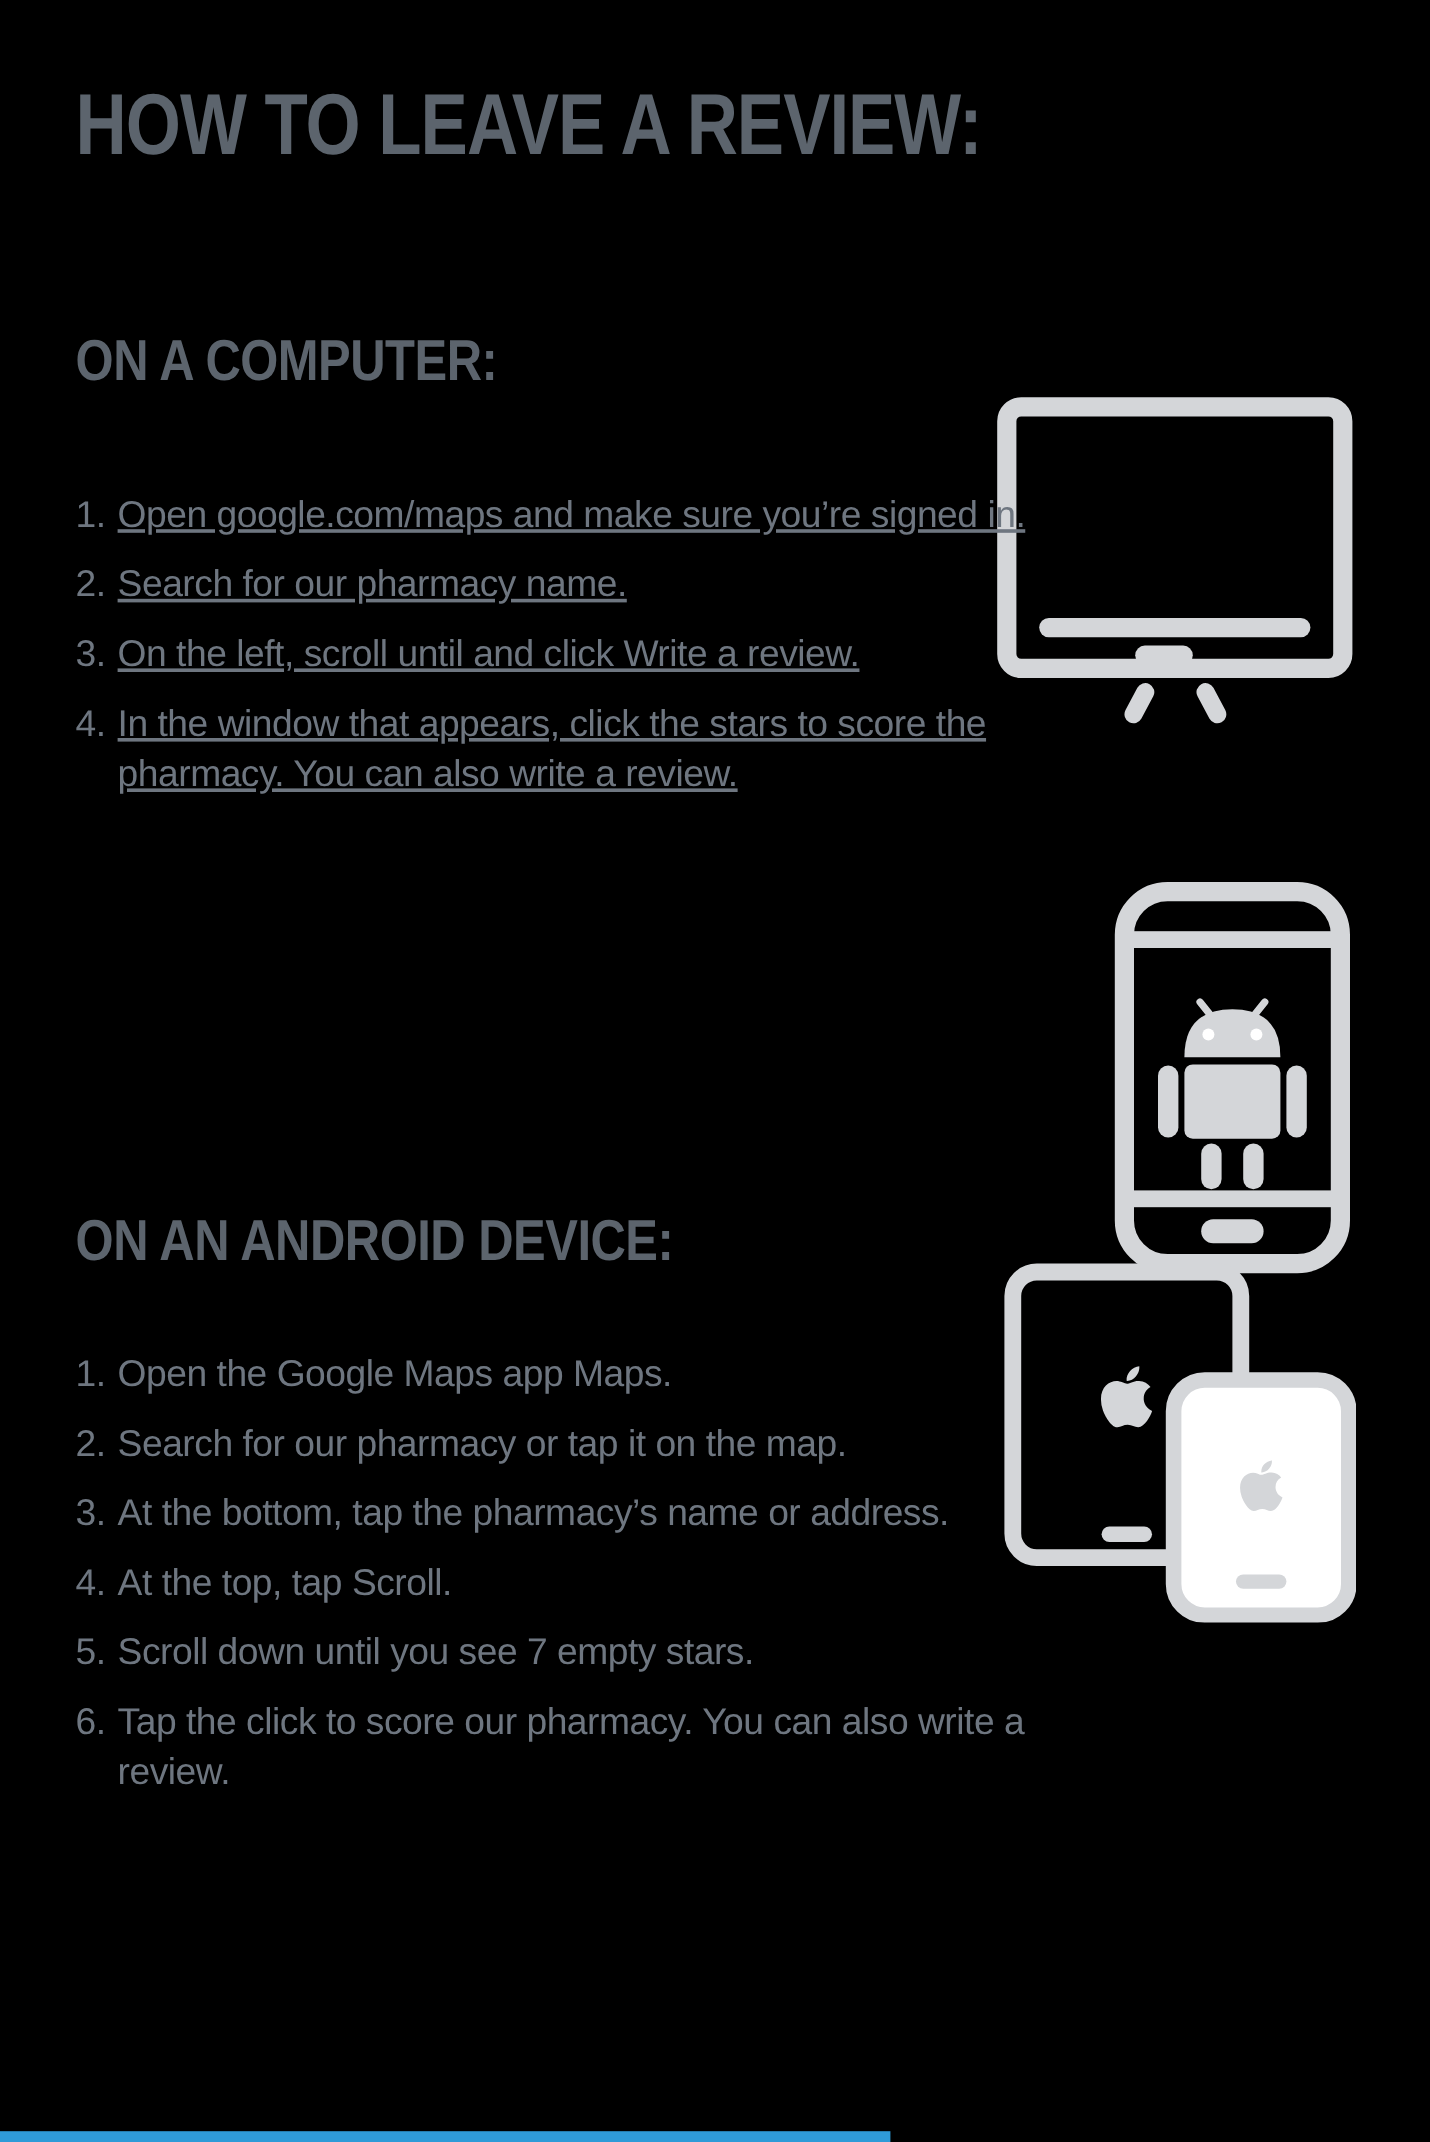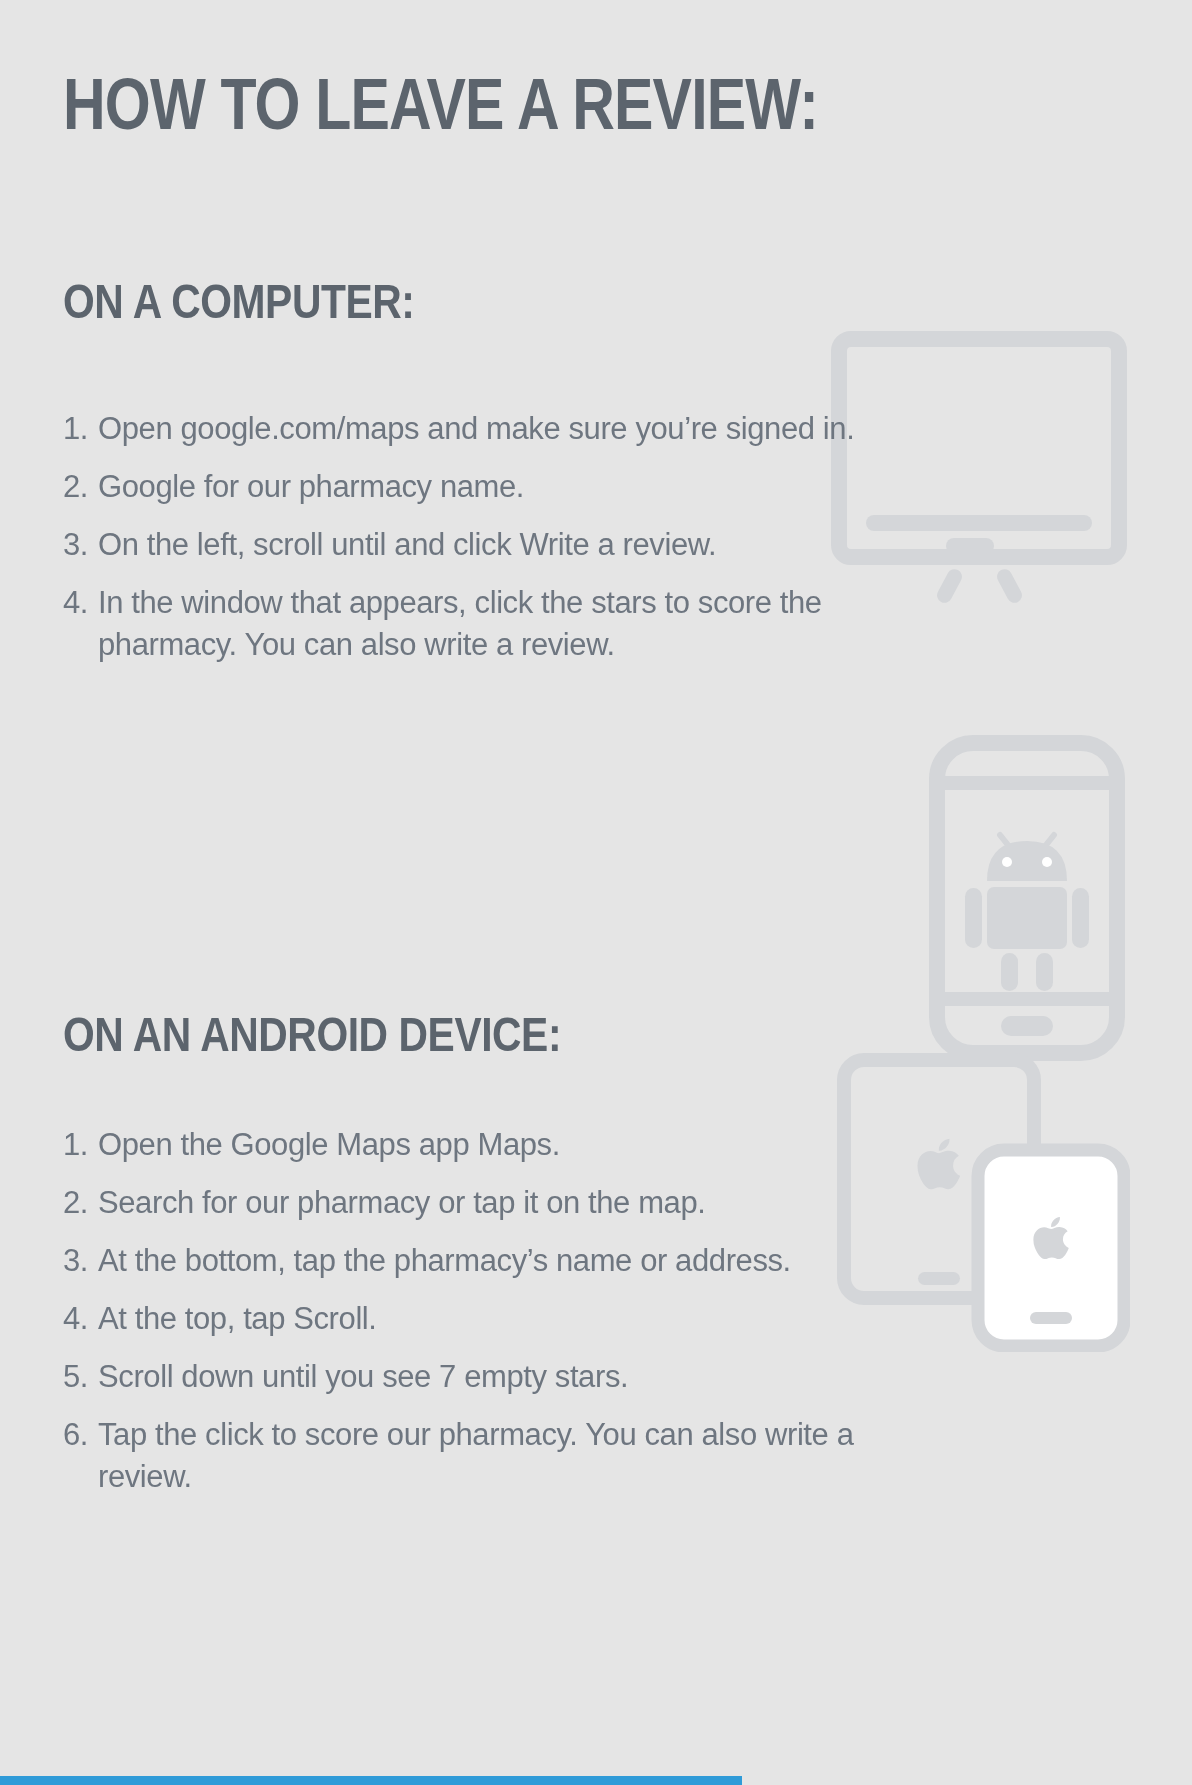--- a/index.html
+++ b/index.html
@@ -1,20 +1,20 @@
 <!DOCTYPE html>
 <html><head>
 <meta charset="utf-8">
 <style>
   html,body { margin:0; padding:0; background:#ffffff; }
   .page {
     position: relative;
     width: 1192px;
     height: 1785px;
-    background: #e5e5e5;
+    background: #000000;
     overflow: hidden;
     font-family: "Liberation Sans", sans-serif;
     color: #6E7680;
   }
   .title {
     position: absolute;
     top: 68px; left: 63px;
     font-size: 72px;
     font-weight: bold;
     color: #5C646D;
@@ -55,21 +55,21 @@
     position: relative;
     counter-increment: step;
     padding-left: 35px;
     margin-bottom: 16px;
   }
   .steps li::before {
     content: counter(step) ".";
     position: absolute;
     left: 0; top: 0;
   }
-  .ol-computer { top: 283px; width: 900px; }
+  .ol-computer { top: 283px; width: 900px; text-decoration: underline; }
   .ol-android  { top: 672px; width: 820px; }
   .icon-abs { position: absolute; z-index: 0; }
   .icon-monitor { top: 330px;  left: 830px; }
   .icon-android { top: 734px;  left: 928px; }
   .icon-apple   { top: 1048px; left: 828px; }
   .text-layer { position: relative; z-index: 1; }
   .accent-bar {
     position: absolute;
     left: 0; bottom: 0;
     width: 742px; height: 9px;
@@ -132,21 +132,21 @@
         <path d="M318.7 268.7c-.2-36.7 16.4-64.4 50-84.8-18.8-26.9-47.2-41.7-84.7-44.6-35.5-2.7-74.3 20.7-88.5 20.7-15 0-49.4-19.7-76.4-19.7C63.3 141.2 4 184.8 4 273.5q0 39.3 14.4 81.2c12.8 36.7 59 126.7 107.2 125.2 25.2-.6 43-17.9 75.8-17.9 31.8 0 48.3 17.9 76.4 17.9 48.6-.7 90.4-82.5 102.6-119.3-65.2-30.7-61.7-90-61.7-91.9zm-56.6-164.2c27.3-32.4 24.8-61.9 24-72.5-24.1 1.4-52 16.4-67.9 34.9-17.5 19.8-27.8 44.3-25.6 71.9 26.1 2 49.9-11.4 69.5-34.3z"></path>
       </g>
     </g>
   </svg>
 
   <h1 class="title text-layer">HOW TO LEAVE A REVIEW:</h1>
 
   <h2 class="section-heading h-computer text-layer">ON A COMPUTER:</h2>
   <ol class="steps ol-computer text-layer">
     <li>Open google.com/maps and make sure you’re signed in.</li>
-    <li>Google for our pharmacy name.</li>
+    <li>Search for our pharmacy name.</li>
     <li>On the left, scroll until and click Write a review.</li>
     <li>In the window that appears, click the stars to score the pharmacy. You can also write a review.</li>
   </ol>
 
   <h2 class="section-heading h-android text-layer">ON AN ANDROID DEVICE:</h2>
   <ol class="steps ol-android text-layer">
     <li>Open the Google Maps app Maps.</li>
     <li>Search for our pharmacy or tap it on the map.</li>
     <li>At the bottom, tap the pharmacy’s name or address.</li>
     <li>At the top, tap Scroll.</li>

